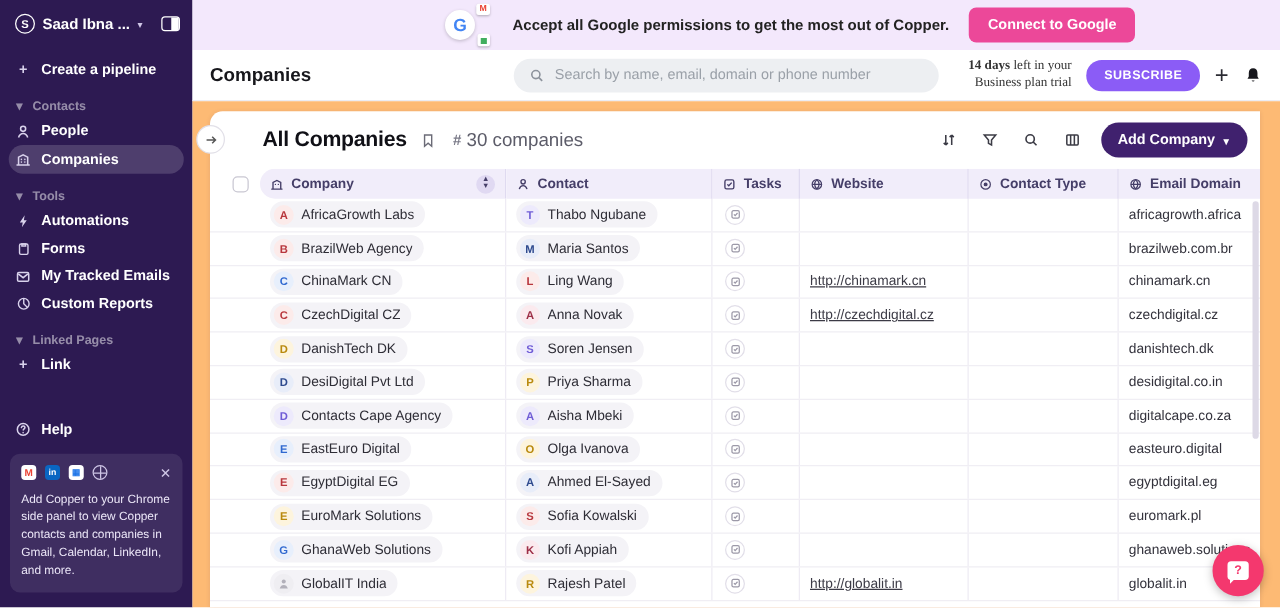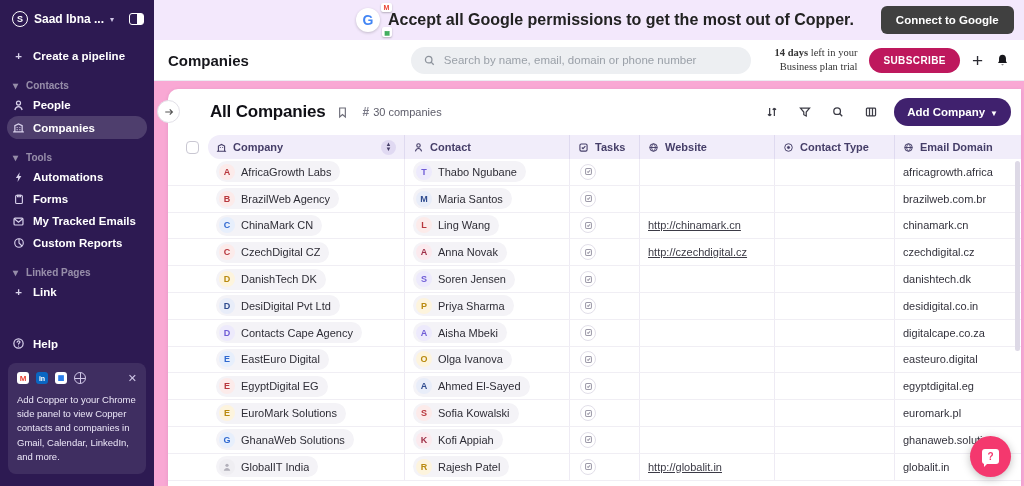--- a/index.html
+++ b/index.html
@@ -33,43 +33,43 @@
   .promo-text { font-size:9.5px; line-height:1.5; color:#ece7f8; font-weight:400; }
 
   
   .main { flex:1; min-width:0; display:flex; flex-direction:column; }
 
   .banner { height:40px; flex-shrink:0; background:#f3e8fc; display:flex; align-items:center; }
   .g-cluster { margin-left:200px; position:relative; width:34px; height:30px; flex-shrink:0; }
   .g-circle { position:absolute; left:2px; top:3px; width:24px; height:24px; background:#fff; border-radius:50%; box-shadow:0 1px 3px rgba(0,0,0,.2); display:grid; place-items:center; font-size:14px; font-weight:bold; color:#4285F4; }
   .g-mail { position:absolute; right:-4px; top:-2px; width:11px; height:9px; background:#fff; border-radius:2px; box-shadow:0 1px 2px rgba(0,0,0,.25); display:grid; place-items:center; font-size:7px; font-weight:bold; color:#ea4335; }
   .g-cal { position:absolute; right:-4px; bottom:-2px; width:10px; height:10px; background:#fff; border-radius:2px; box-shadow:0 1px 2px rgba(0,0,0,.25); display:grid; place-items:center; font-size:6px; font-weight:bold; color:#34a853; }
-  .banner-msg { font-size:16px; font-weight:700; color:#222; }
-  .btn-google { margin-left:27px; background:#404040; color:#fff; border:none; border-radius:6px; padding:8px 15px; font-size:11.5px; font-weight:700; cursor:pointer; font-family:inherit; }
+  .banner-msg { margin-left:22px; font-size:12px; font-weight:700; color:#222; }
+  .btn-google { margin-left:16px; background:#ec4899; color:#fff; border:none; border-radius:6px; padding:8px 15px; font-size:11.5px; font-weight:700; cursor:pointer; font-family:inherit; }
 
   .header { height:41px; flex-shrink:0; background:#fff; display:flex; align-items:center; padding:0 14px 0 14px; border-bottom:1px solid #ececf2; }
   .page-title { font-size:15px; font-weight:700; color:#17171c; }
   .search { margin-left:162px; width:340px; height:27px; background:#edeff2; border-radius:14px; display:flex; align-items:center; gap:8px; padding:0 12px; color:#8d939c; }
   .search input { border:none; outline:none; background:transparent; font-size:11.5px; color:#555; width:100%; font-family:inherit; }
   .search input::placeholder { color:#9aa0a8; }
   .hdr-right { margin-left:auto; display:flex; align-items:center; gap:12px; }
   .trial { font-size:10.5px; color:#333; text-align:right; line-height:1.3;font-family:Liberation Serif, serif; }
-  .btn-subscribe { background:#be185d; color:#fff; border:none; border-radius:14px; padding:7px 14px; font-size:10px; font-weight:700; letter-spacing:.4px; cursor:pointer; font-family:inherit; }
+  .btn-subscribe { background:#8b5cf6; color:#fff; border:none; border-radius:14px; padding:7px 14px; font-size:10px; font-weight:700; letter-spacing:.4px; cursor:pointer; font-family:inherit; }
   .hdr-plus { font-size:19px; color:#2b2b33; font-weight:400; cursor:pointer; line-height:1; }
   .hdr-bell { color:#17171c; cursor:pointer; display:grid; place-items:center; }
 
-  .content { flex:1; min-height:0; background:#f9a8d4; padding:8px 3px 0 14px; position:relative; }
+  .content { flex:1; min-height:0; background:#fdba74; padding:8px 16px 0 14px; position:relative; }
   .card { background:#fff; height:100%; border-radius:10px 0 0 0; box-shadow:0 1px 4px rgba(40,20,80,.10); display:flex; flex-direction:column; position:relative; }
   .collapse-btn { position:absolute; left:-11px; top:11px; width:23px; height:23px; background:#fff; border:1px solid #e2e0e8; border-radius:50%; display:grid; place-items:center; color:#555; cursor:pointer; z-index:3; }
   .card-toolbar { display:flex; align-items:center; padding:9px 10px 9px 42px; flex-shrink:0; }
   .list-title { font-size:17px; font-weight:800; color:#101016; letter-spacing:-.2px; }
   .bm-ico { margin-left:11px; color:#6b6b77; display:grid; place-items:center; cursor:pointer; }
   .count-wrap { margin-left:13px; display:flex; align-items:center; gap:4px; color:#5c5c69; }
   .hash { font-size:12px; font-weight:600; color:#7a7a88; }
-  .count-label { font-size:11px;text-align:center; }
+  .count-label { font-size:15px;text-align:center; }
   .tb-icons { margin-left:auto; display:flex; align-items:center; gap:19px; color:#3c3c46; margin-right:16px; }
   .tb-icons span { display:grid; place-items:center; cursor:pointer; }
   .btn-add { background:#40216e; color:#fff; border:none; border-radius:15px; padding:8px 13px; font-size:11.5px; font-weight:700; cursor:pointer; display:flex; align-items:flex-end; gap:5px; font-family:inherit; }
   .btn-add .caret { font-size:8px; }
 
   
   .tbl { flex:1; min-height:0; display:flex; flex-direction:column; overflow:hidden; position:relative; }
   .gridrow { display:grid; grid-template-columns:40px 197px 165px 70px 135px 120px 1fr; }
   .thead { height:24px; flex-shrink:0; align-items:stretch; }
   .th { background:#f1edfa; display:flex; align-items:center; gap:6px; padding:0 8px; font-size:11px; font-weight:600; color:#453e68; border-right:1px solid #dfdaf0; }

